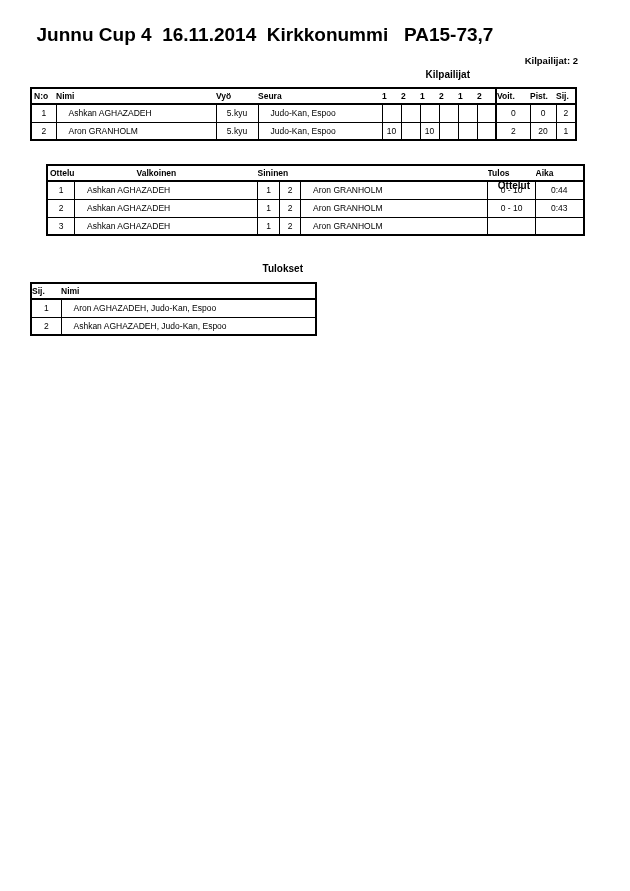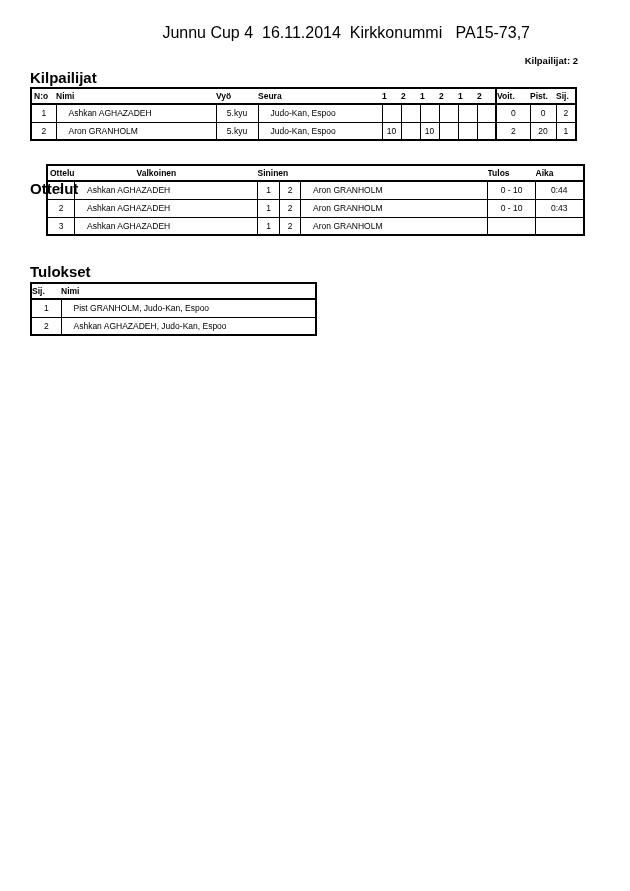--- a/index.html
+++ b/index.html
@@ -7,33 +7,33 @@
     position:relative;
     width:630px;height:891px;
     background:#ffffff;
     font-family:"Liberation Sans", sans-serif;
     color:#000;
     margin:0 auto;
     overflow:hidden;
   }
   .page-title{
     position:absolute;top:24px;left:0;width:530px;
-    text-align:right;
-    font-size:16px;font-weight:normal;
+    text-align:center;
+    font-size:19px;font-weight:bold;
     white-space:pre;
   }
   .competitors-count{
     position:absolute;top:55px;left:30px;width:548px;
     text-align:right;
     font-size:9.5px;font-weight:bold;
   }
   .section-title{
     position:absolute;
-    text-align:left;
-    font-size:15px;font-weight:bold;
+    text-align:right;
+    font-size:10px;font-weight:bold;
   }
   .sec-competitors{top:69px;left:30px;width:440px;}
   .sec-matches{top:180px;left:30px;width:500px;}
   .sec-results{top:263px;left:30px;width:273px;}
 
   .tbl-wrap{position:absolute;}
   .wrap-competitors{top:87px;left:30px;}
   .wrap-matches{top:164px;left:30px;margin-left:16px;}
   .wrap-results{top:282px;left:30px;}
 
@@ -212,21 +212,21 @@
       </colgroup>
       <thead>
         <tr>
           <th>Sij.</th>
           <th>Nimi</th>
         </tr>
       </thead>
       <tbody>
         <tr>
           <td>1</td>
-          <td class="textcell">Pist GRANHOLM, Judo-Kan, Espoo</td>
+          <td class="textcell">Aron AGHAZADEH, Judo-Kan, Espoo</td>
         </tr>
         <tr>
           <td>2</td>
           <td class="textcell">Ashkan AGHAZADEH, Judo-Kan, Espoo</td>
         </tr>
       </tbody>
     </table>
   </div>
 
 </div>

